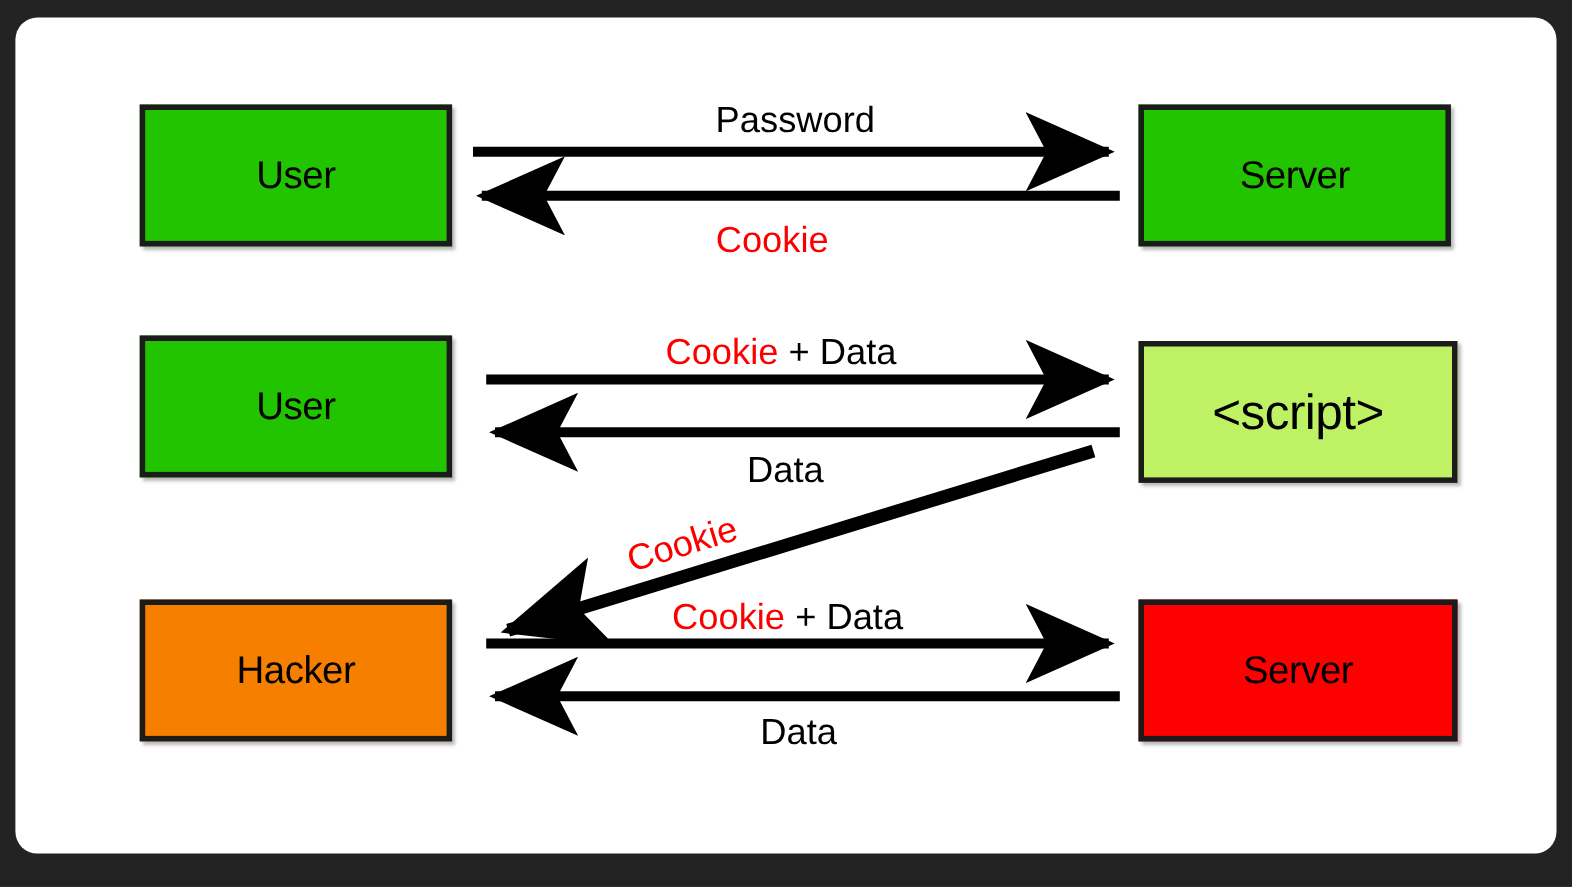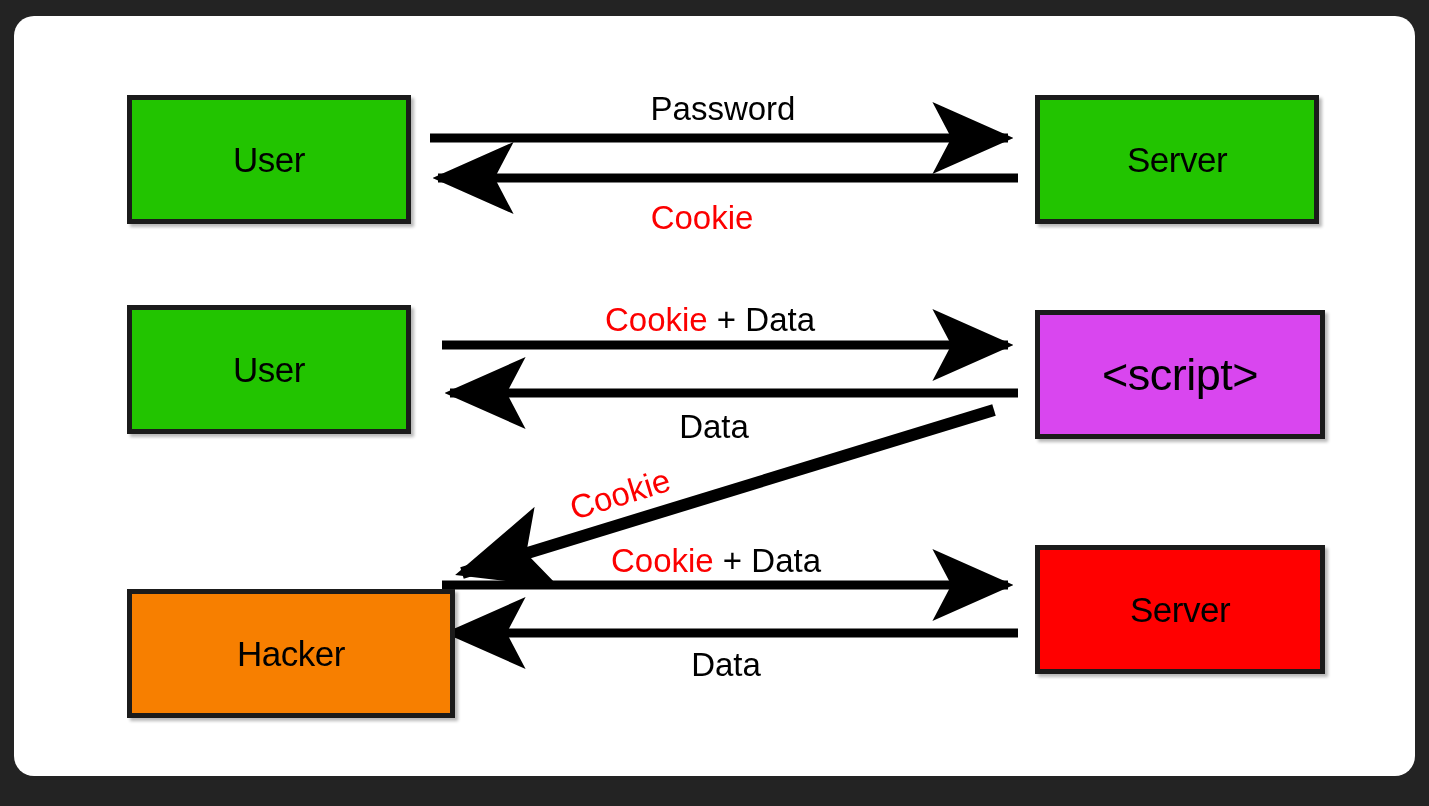--- a/index.html
+++ b/index.html
@@ -126,25 +126,25 @@
     </div>
 
     <div class="node" style="left:1021px; top:79px; width:284px; height:129px; background:#22c400;">
       <span class="node-label">Server</span>
     </div>
 
     <div class="node" style="left:113px; top:289px; width:284px; height:129px; background:#22c400;">
       <span class="node-label">User</span>
     </div>
 
-    <div class="node" style="left:1021px; top:294px; width:290px; height:129px; background:#d946ef;">
+    <div class="node" style="left:1021px; top:294px; width:290px; height:129px; background:#bef264;">
       <span class="node-label small">&lt;script&gt;</span>
     </div>
 
-    <div class="node" style="left:113px; top:529px; width:328px; height:129px; background:#f77f00;margin-top:44px;">
+    <div class="node" style="left:113px; top:529px; width:284px; height:129px; background:#f77f00;">
       <span class="node-label">Hacker</span>
     </div>
 
     <div class="node" style="left:1021px; top:529px; width:290px; height:129px; background:#ff0000;">
       <span class="node-label">Server</span>
     </div>
 
     <div class="edge-label centered" style="left:685px; top:76px;margin-left:24px;">
       <span>Password</span>
     </div>

